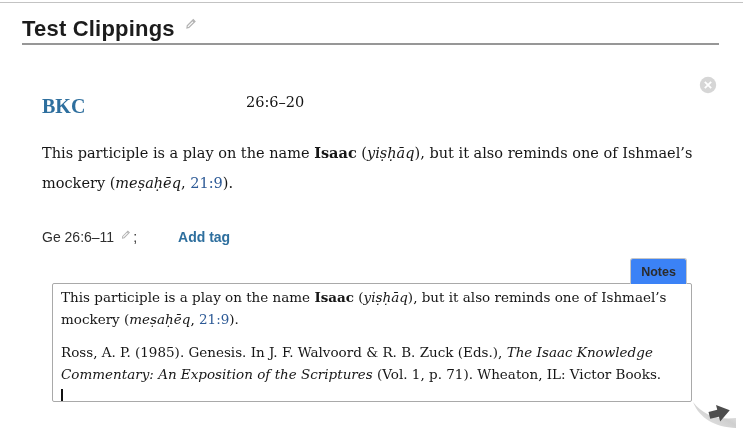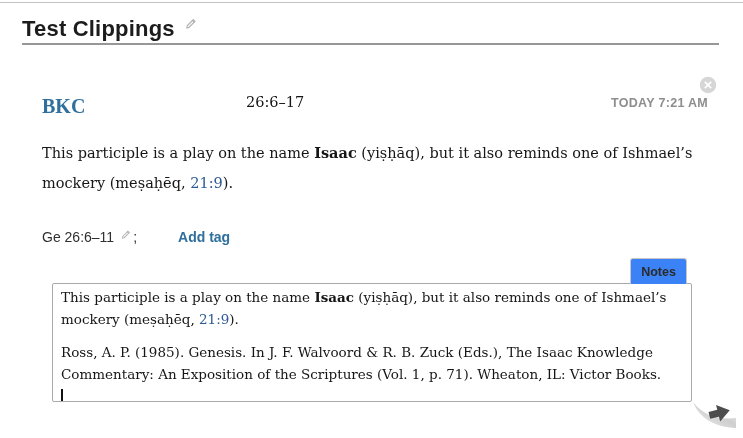--- a/index.html
+++ b/index.html
@@ -47,21 +47,21 @@
     border:1px solid #a9a9a9;border-radius:2px;background:#fff;
     padding:2px 8px;overflow:hidden;cursor:text;z-index:1;
     font-family:"DejaVu Serif",serif;font-size:13.5px;line-height:22px;color:#161616;
   }
   .nline{white-space:nowrap;overflow:hidden;height:22px;}
   .nline.blank{height:11px;}
   .caret{display:inline-block;width:2px;height:15px;background:#111;vertical-align:-3px;}
 
   
   .b{font-weight:bold;}
-  .i{}
+  .i{font-style:italic;}
   .lk{color:var(--link,#2d5a96);cursor:pointer;}
 
   
   .page-curl{position:absolute;right:6px;bottom:8px;width:48px;height:40px;cursor:pointer;}
 </style>
 </head>
 <body>
 
 <div class="screen">
   <div class="top-line"></div>
@@ -78,22 +78,21 @@
   <div class="rule"></div>
 
   <button class="close-btn" title="">
     <svg width="18" height="18" viewBox="0 0 18 18">
       <circle cx="9" cy="9" r="8.2" fill="#d6d6d6"></circle>
       <path d="M5.8 5.8 L12.2 12.2 M12.2 5.8 L5.8 12.2" stroke="#ffffff" stroke-width="1.8"></path>
     </svg>
   </button>
 
   <a class="res-link">BKC</a>
-  <span class="ref-mid">26:6–17</span>
-  <span class="timestamp">TODAY 7:21 AM</span>
+  <span class="ref-mid">26:6–20</span>
 
   <div class="clip-body"><span>This participle is a play on the name </span><span class="b">Isaac</span><span> (</span><span class="i">yiṣḥāq</span><span>), but it also reminds one of Ishmael’s</span><br><span>mockery (</span><span class="i">meṣaḥēq</span><span>, </span><span class="lk">21:9</span><span>).</span></div>
 
   <div class="tag-row">
     <span class="ref-label">Ge 26:6–11</span>
     <span class="edit-icon">
       <svg width="11" height="11" viewBox="0 0 14 14" fill="none" stroke="currentColor" stroke-width="1.3">
         <path d="M3.5 10.5 L10 4 L11.8 5.8 L5.3 12.3 L3.2 12.8 Z"></path>
         <path d="M9.2 4.8 L11 6.6"></path>
       </svg>

